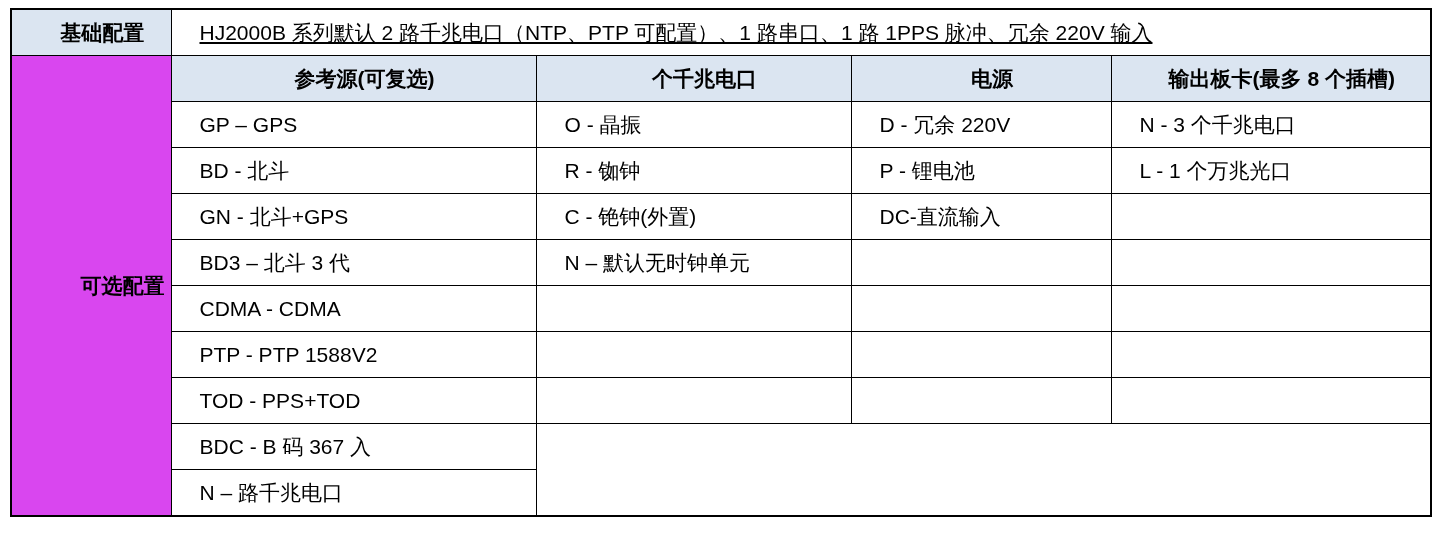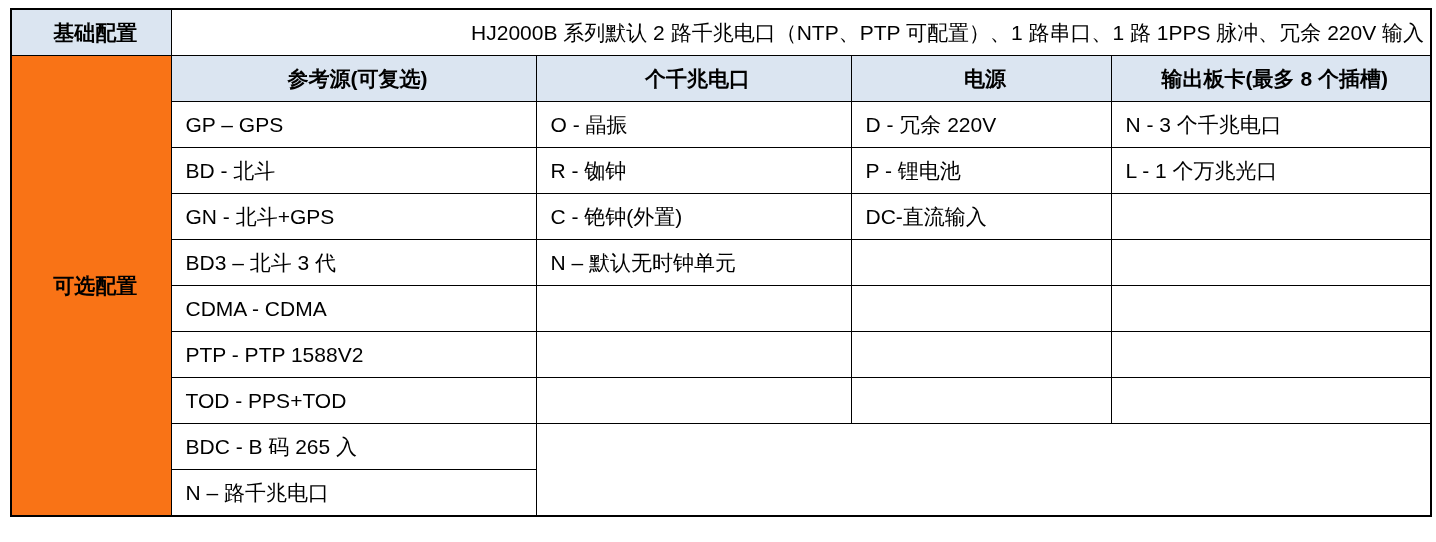--- a/index.html
+++ b/index.html
@@ -22,39 +22,40 @@
     width: 1420px;
     border-collapse: collapse;
     table-layout: fixed;
     border: 2px solid #000000;
   }
   table.config-table td {
     border: 1px solid #000000;
     height: 45px;
     font-size: 21px;
     color: #000000;
-    padding: 0 6px 0 14px;
+    padding: 0 6px 0 28px;
     vertical-align: middle;
     overflow: hidden;
     white-space: nowrap;
   }
   td.hd {
     background: #dbe5f1;
     font-weight: 700;
     text-align: center;
     padding: 0 4px;
   }
   td.desc {
-    text-align: right;
+    text-align: left;
     padding: 0 4px;
+    text-decoration: underline;
   }
   td.side-label {
-    background: #f97316;
+    background: #d946ef;
     font-weight: 700;
-    text-align: center;
+    text-align: right;
     padding: 0 4px;
   }
 </style>
 </head>
 <body>
 
 <div class="canvas">
   <table class="config-table">
     <colgroup>
       <col style="width:160px">
@@ -121,21 +122,21 @@
     </tr>
 
     <tr>
       <td>TOD - PPS+TOD</td>
       <td></td>
       <td></td>
       <td></td>
     </tr>
 
     <tr>
-      <td>BDC - B 码 265 入</td>
+      <td>BDC - B 码 367 入</td>
       <td colspan="3" rowspan="2"></td>
     </tr>
 
     <tr>
       <td>N – 路千兆电口</td>
     </tr>
   </tbody>
     </table>
 </div>
 

